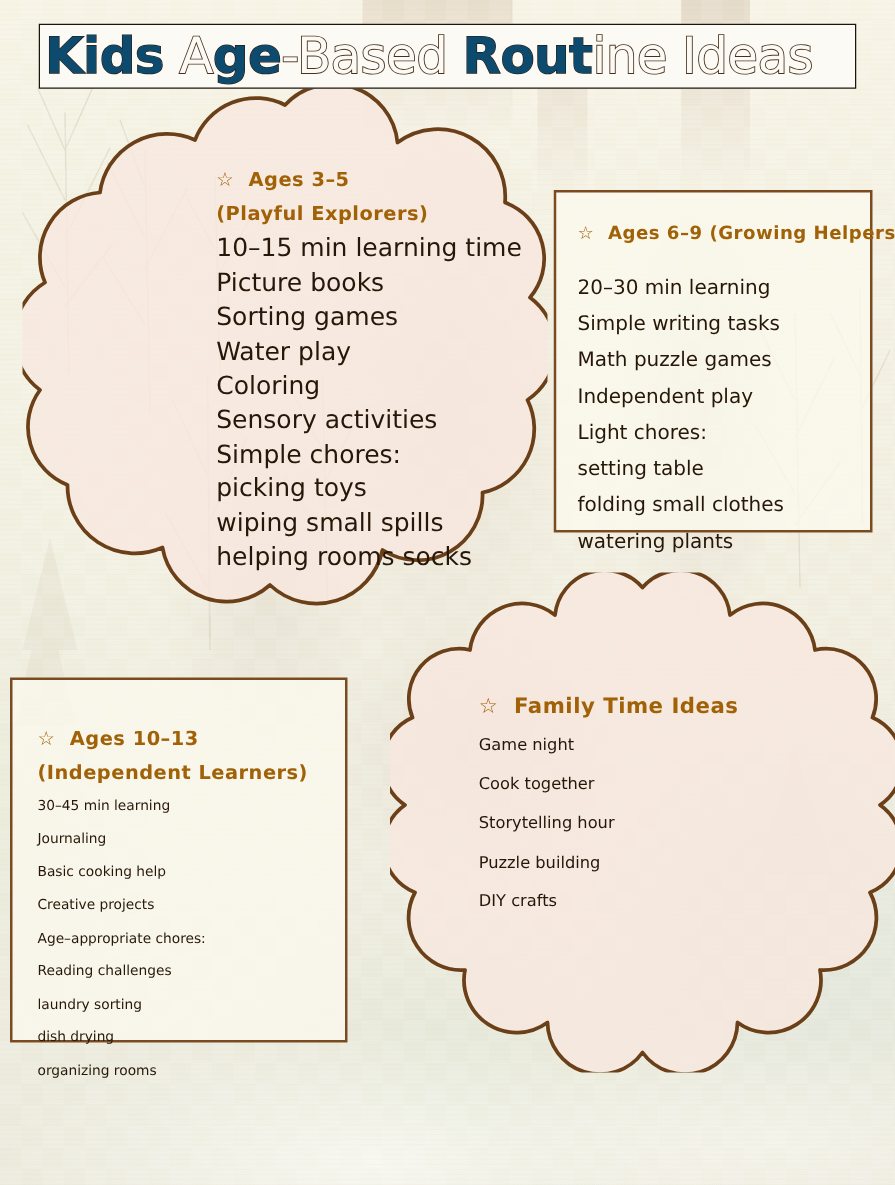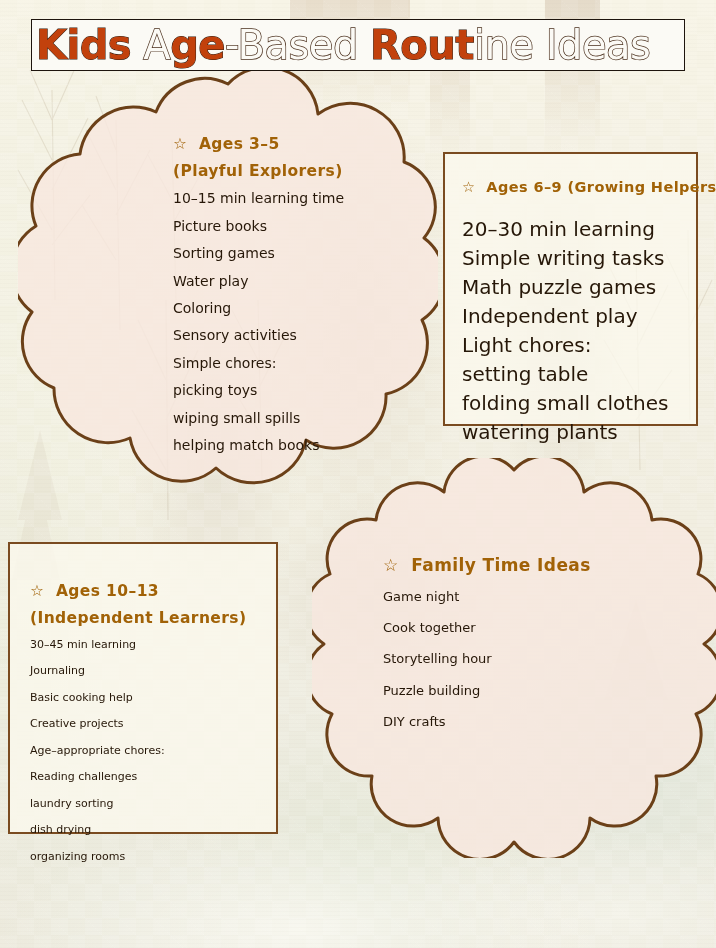--- a/index.html
+++ b/index.html
@@ -79,21 +79,21 @@
     z-index:40;
   }
   .title-text{
     font-family:"DejaVu Sans", sans-serif;
     font-size:40px;
     line-height:1;
     white-space:nowrap;
     letter-spacing:-.5px;
   }
   .t-solid{
-    color:#c2410c;
+    color:#0c4a6e;
     font-weight:bold;
     -webkit-text-stroke:1px #2a1a10;
     paint-order:stroke fill;
   }
   .t-hollow{
     color:#fbfaf5;
     font-weight:normal;
     -webkit-text-stroke:1.4px #4a2f1c;
     paint-order:stroke fill;
   }
@@ -121,21 +121,21 @@
     stroke:#6b4018;
     stroke-width:3;
     stroke-linejoin:round;
   }
   .cloud-text{ position:absolute; }
 
   
   #cloud-ages35{ left:18px; top:70px; width:420px; height:420px; z-index:12; }
   #cloud-ages35-text{ left:173px; top:130px; z-index:20; }
   #cloud-ages35-text .panel-head{ font-size:15.5px; }
-  #cloud-ages35-text .panel-line{ font-size:14px; }
+  #cloud-ages35-text .panel-line{ font-size:20px; }
   #cloud-ages35-text .row{ height:27.4px; display:flex; align-items:center; }
 
   
   #cloud-family{ left:312px; top:458px; width:404px; height:400px; z-index:13; }
   #cloud-family-text{ left:383px; top:549px; z-index:20; }
   #cloud-family-text .panel-head{ font-size:17px; }
   #cloud-family-text .panel-line{ font-size:13px; }
   #cloud-family-text .row{ height:31.4px; display:flex; align-items:center; }
 
   
@@ -143,21 +143,21 @@
     position:absolute;
     border:2.4px solid #7a4b20;
     background:rgba(251,249,237,.78);
   }
   #box-ages69{
     left:443px; top:152px; width:255px; height:274px;
     z-index:30;
   }
   #box-ages69-text{ position:absolute; left:17px; top:18px; }
   #box-ages69-text .panel-head{ font-size:14.5px; }
-  #box-ages69-text .panel-line{ font-size:20px;margin-top:27px; }
+  #box-ages69-text .panel-line{ font-size:16px;margin-top:27px; }
   #box-ages69-text .row{ height:29px; display:flex; align-items:center; }
 
   #box-ages1013{
     left:8px; top:542px; width:270px; height:292px;
     z-index:30;
   }
   #box-ages1013-text{ position:absolute; left:20px; top:34px; }
   #box-ages1013-text .panel-head{ font-size:15.5px; }
   #box-ages1013-text .panel-line{ font-size:11px; }
   #box-ages1013-text .row{ height:26.5px; display:flex; align-items:center; }
@@ -250,21 +250,21 @@
     <div class="row">
         <span class="panel-line">Simple chores:</span>
       </div>
     <div class="row">
         <span class="panel-line">picking toys</span>
       </div>
     <div class="row">
         <span class="panel-line">wiping small spills</span>
       </div>
     <div class="row">
-        <span class="panel-line">helping match books</span>
+        <span class="panel-line">helping rooms socks</span>
       </div>
   </div>
 
   <div class="cloud-wrap" id="cloud-family">
     <svg viewBox="0 0 404 400" preserveAspectRatio="none">
       <path class="cloud-body" d="
         M 202 12
         A 40 40 0 0 1 272 34
         A 42 42 0 0 1 340 62
         A 40 40 0 0 1 386 116

